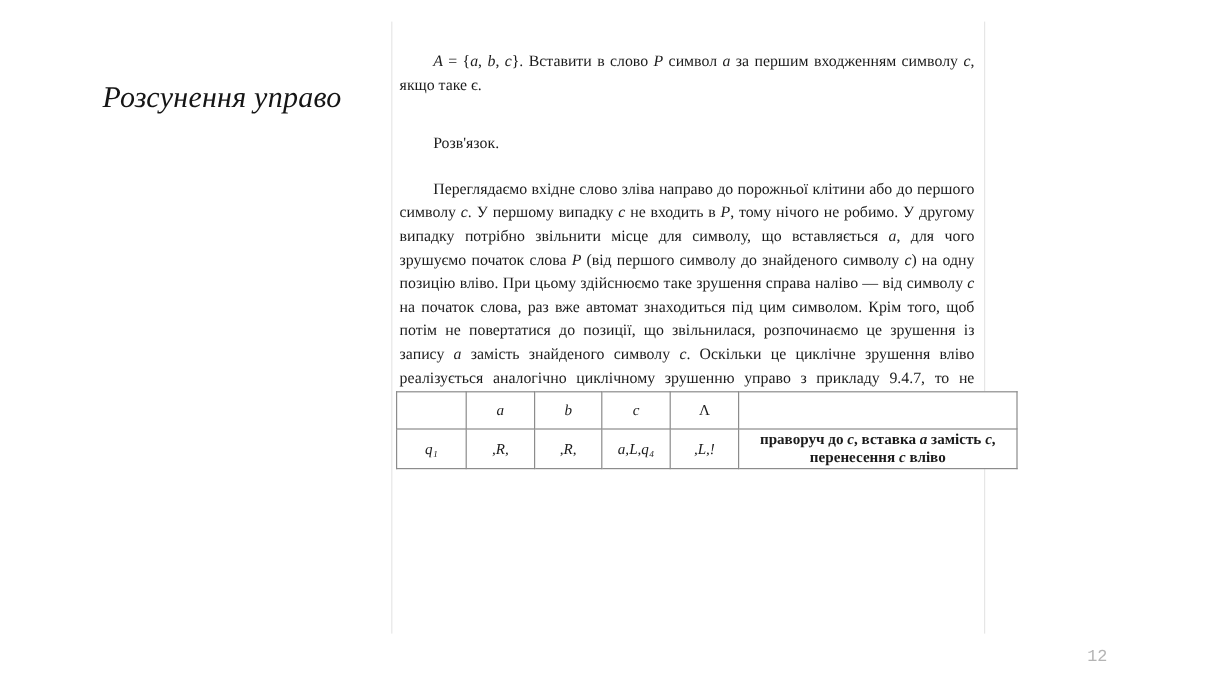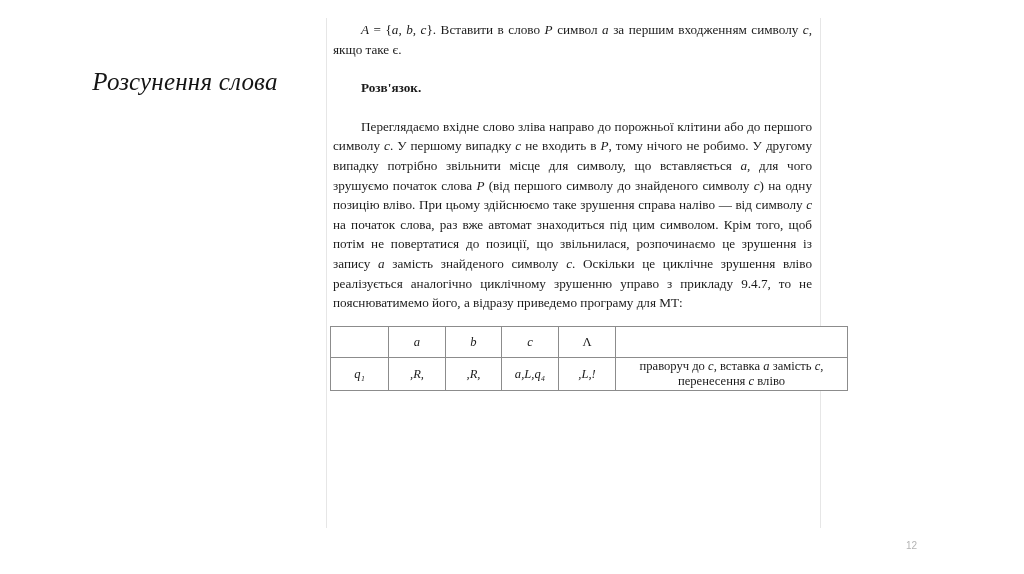--- a/index.html
+++ b/index.html
@@ -51,22 +51,22 @@
     text-align: justify;
     text-justify: inter-word;
     margin: 0;
     padding: 0 6px 0 4px;
     color: #1b1b1b;
     hyphens: none;
   }
   .para.indent {
     text-indent: 28px;
   }
-  #para-problem { margin-top: 2px; }
-  #para-solution-label { margin-top: 19px; font-weight: bold; }
+  #para-problem { margin-top: 23px; }
+  #para-solution-label { margin-top: 29px; }
   #para-body { margin-top: 19px; }
 
   .mathvar {
     font-style: italic;
     font-family: "Liberation Serif", "DejaVu Serif", serif;
   }
 
   
   #tm-table-wrap {
     position: absolute;
@@ -91,47 +91,47 @@
   }
   table.tm td.state,
   table.tm td.sym {
     font-style: italic;
   }
   .c0 { width: 53px; margin-left: 48px; }
   .c1 { width: 52px; }
   .c2 { width: 51px; }
   .c3 { width: 52px; }
   .c4 { width: 52px; }
-  .c5 { width: 227px; }
+  .c5 { width: 227px; font-weight: bold; }
 
   #tm-head td { height: 30px; }
   #row-q1 td { height: 32px; }
   #tm-table-b { margin-top: 4px; }
   #tm-table-b td { height: 37px; }
 
   td.desc {
     font-size: 12.6px;
     line-height: 15px;
     padding: 1px 6px;
   }
 
   
   #page-number {
     position: absolute;
     left: 906px;
     top: 540px;
-    font-size: 10px;
-    font-family: Liberation Sans, sans-serif;
+    font-size: 14px;
+    font-family: Liberation Mono, monospace;
     color: #b4b4b4;
   }
 </style>
 </head>
 <body>
 
-<div id="slide-title">Розсунення слова</div>
+<div id="slide-title">Розсунення управо</div>
 
 <div id="doc-column">
 
   <p class="para indent" id="para-problem"><i class="mathvar">A</i> = {<i class="mathvar">a</i>, <i class="mathvar">b</i>, <i class="mathvar">c</i>}. Вставити в слово <i class="mathvar">P</i> символ <i class="mathvar">a</i> за першим входженням символу <i class="mathvar">c</i>, якщо таке є.</p>
 
   <p class="para indent" id="para-solution-label">Розв'язок.</p>
 
   <p class="para indent" id="para-body">Переглядаємо вхідне слово зліва направо до порожньої клітини або до першого символу <i class="mathvar">c</i>. У першому випадку <i class="mathvar">c</i> не входить в <i class="mathvar">P</i>, тому нічого не робимо. У другому випадку потрібно звільнити місце для символу, що вставляється <i class="mathvar">a</i>, для чого зрушуємо початок слова <i class="mathvar">P</i> (від першого символу до знайденого символу <i class="mathvar">c</i>) на одну позицію вліво. При цьому здійснюємо таке зрушення справа наліво — від символу <i class="mathvar">c</i> на початок слова, раз вже автомат знаходиться під цим символом. Крім того, щоб потім не повертатися до позиції, що звільнилася, розпочинаємо це зрушення із запису <i class="mathvar">a</i> замість знайденого символу <i class="mathvar">c</i>. Оскільки це циклічне зрушення вліво реалізується аналогічно циклічному зрушенню управо з прикладу 9.4.7, то не пояснюватимемо його, а відразу приведемо програму для МТ:</p>
 
 </div>

